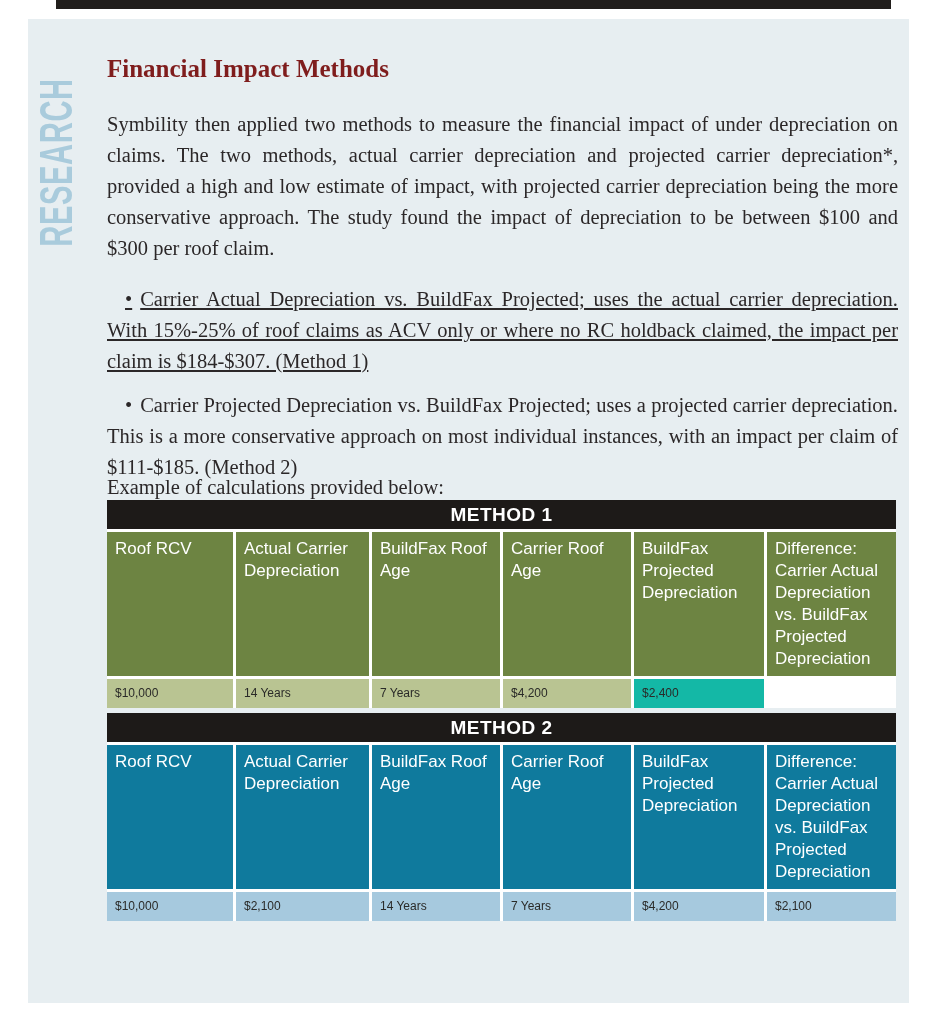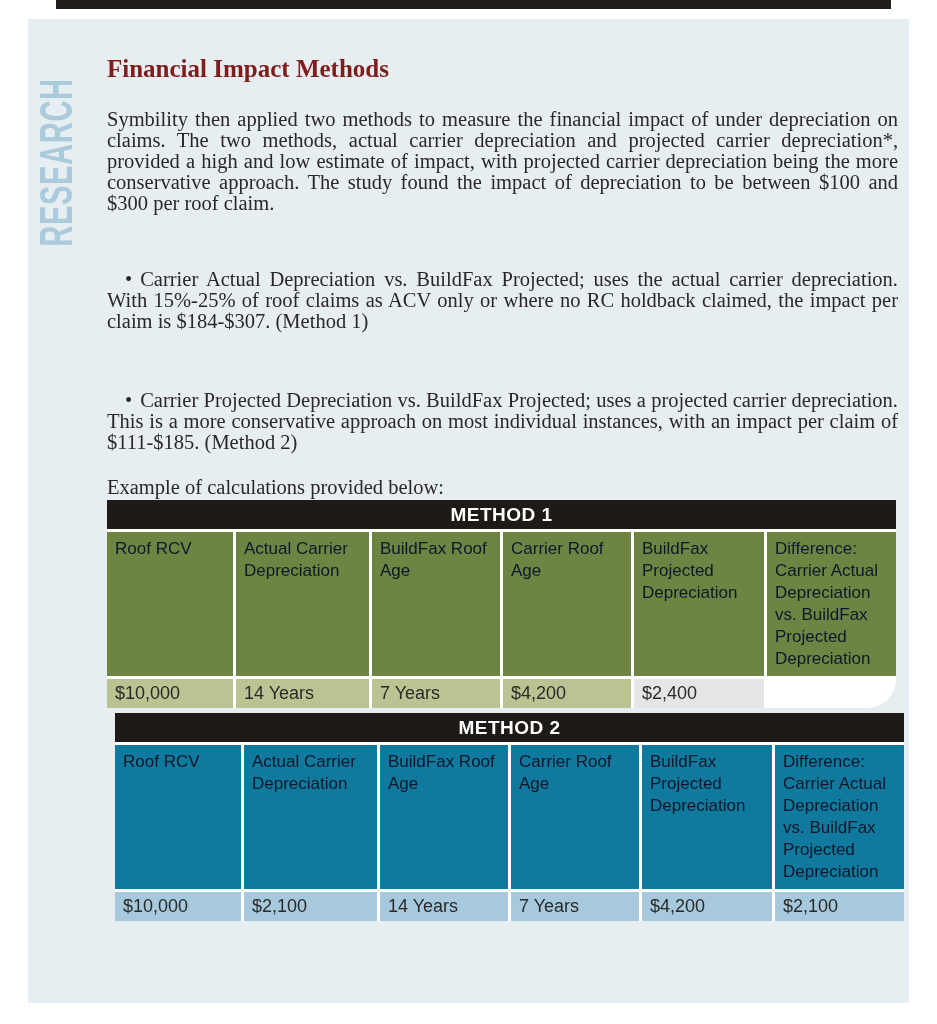--- a/index.html
+++ b/index.html
@@ -25,51 +25,51 @@
     font-family:"Liberation Sans", sans-serif;font-weight:bold;
     font-size:47px;letter-spacing:1px;color:#a9cbdc;
   }
   .page-title{
     position:absolute;left:107px;top:38px;width:791px;
     font-size:25px;font-weight:bold;color:#7f1d1d;
     font-family:"Liberation Serif", serif;
   }
   .body-text{
     position:absolute;left:107px;width:791px;
-    font-size:20.5px;line-height:21px;text-align:justify;text-align-last:left;
+    font-size:20.5px;line-height:31px;text-align:justify;text-align-last:left;
   }
   .intro{top:88px;}
-  .bullet-1{top:248px;text-indent:18px;}
+  .bullet-1{top:263px;text-indent:18px;text-decoration:underline;}
   .bullet-2{top:369px;text-indent:18px;}
   .bullet-mark{padding-right:8px;}
   .example-caption{
     position:absolute;left:107px;top:455px;width:791px;font-size:20.5px;
   }
   .calc-table{
-    position:absolute;left:107px;width:789px;background:#ffffff;border-radius:29px;
+    position:absolute;left:107px;width:789px;background:#ffffff;
   }
   .table-1{top:500px;}
-  .table-2{top:713px;margin-left:8px;}
+  .table-2{top:713px;}
   .method-bar{
     height:29px;line-height:29px;text-align:center;color:#ffffff;
     font-family:"Liberation Sans", sans-serif;font-weight:bold;font-size:19px;
     letter-spacing:0.5px;background:#1d1a18;
   }
   .tbl-row{
     display:grid;grid-template-columns:126px 133px 128px 128px 130px 1fr;
     gap:3px;margin-top:3px;
   }
   .hdr-cell{
     min-height:138px;box-sizing:border-box;padding:6px 8px;
     font-family:"Liberation Sans", sans-serif;font-size:17px;line-height:22px;
-    color:#0f172a;
+    color:#ffffff;
   }
   .val-cell{
     height:29px;box-sizing:border-box;padding:3px 8px;
-    font-family:"Liberation Sans", sans-serif;font-size:18px;line-height:23px;
+    font-family:"Liberation Sans", sans-serif;font-size:12px;line-height:23px;
     color:#2a2a28;
   }
   .footnote{
     position:absolute;left:107px;top:933px;width:700px;
     font-size:19.5px;line-height:29px;
   }
 </style>
 </head>
 <body>
 
@@ -99,21 +99,21 @@
     <div class="hdr-cell" style="background-color: rgb(109, 132, 66);">BuildFax Roof Age</div>
     <div class="hdr-cell" style="background-color: rgb(109, 132, 66);">Carrier Roof Age</div>
     <div class="hdr-cell" style="background-color: rgb(109, 132, 66);">BuildFax Projected Depreciation</div>
     <div class="hdr-cell" style="background-color: rgb(109, 132, 66);">Difference: Carrier Actual Depreciation vs. BuildFax Projected Depreciation</div>
   </div>
   <div class="tbl-row">
     <div class="val-cell" style="background-color: rgb(185, 196, 146);">$10,000</div>
     <div class="val-cell" style="background-color: rgb(185, 196, 146);">14 Years</div>
     <div class="val-cell" style="background-color: rgb(185, 196, 146);">7 Years</div>
     <div class="val-cell" style="background-color: rgb(185, 196, 146);">$4,200</div>
-    <div class="val-cell" style="background-color: #e5e5e5;">$2,400</div>
+    <div class="val-cell" style="background-color: #14b8a6;">$2,400</div>
   </div>
 </div>
 
 <div class="calc-table table-2">
   <div class="method-bar" style="background-color: rgb(29, 26, 24);">METHOD 2</div>
   <div class="tbl-row">
     <div class="hdr-cell" style="background-color: rgb(15, 122, 157);">Roof RCV</div>
     <div class="hdr-cell" style="background-color: rgb(15, 122, 157);">Actual Carrier Depreciation</div>
     <div class="hdr-cell" style="background-color: rgb(15, 122, 157);">BuildFax Roof Age</div>
     <div class="hdr-cell" style="background-color: rgb(15, 122, 157);">Carrier Roof Age</div>

